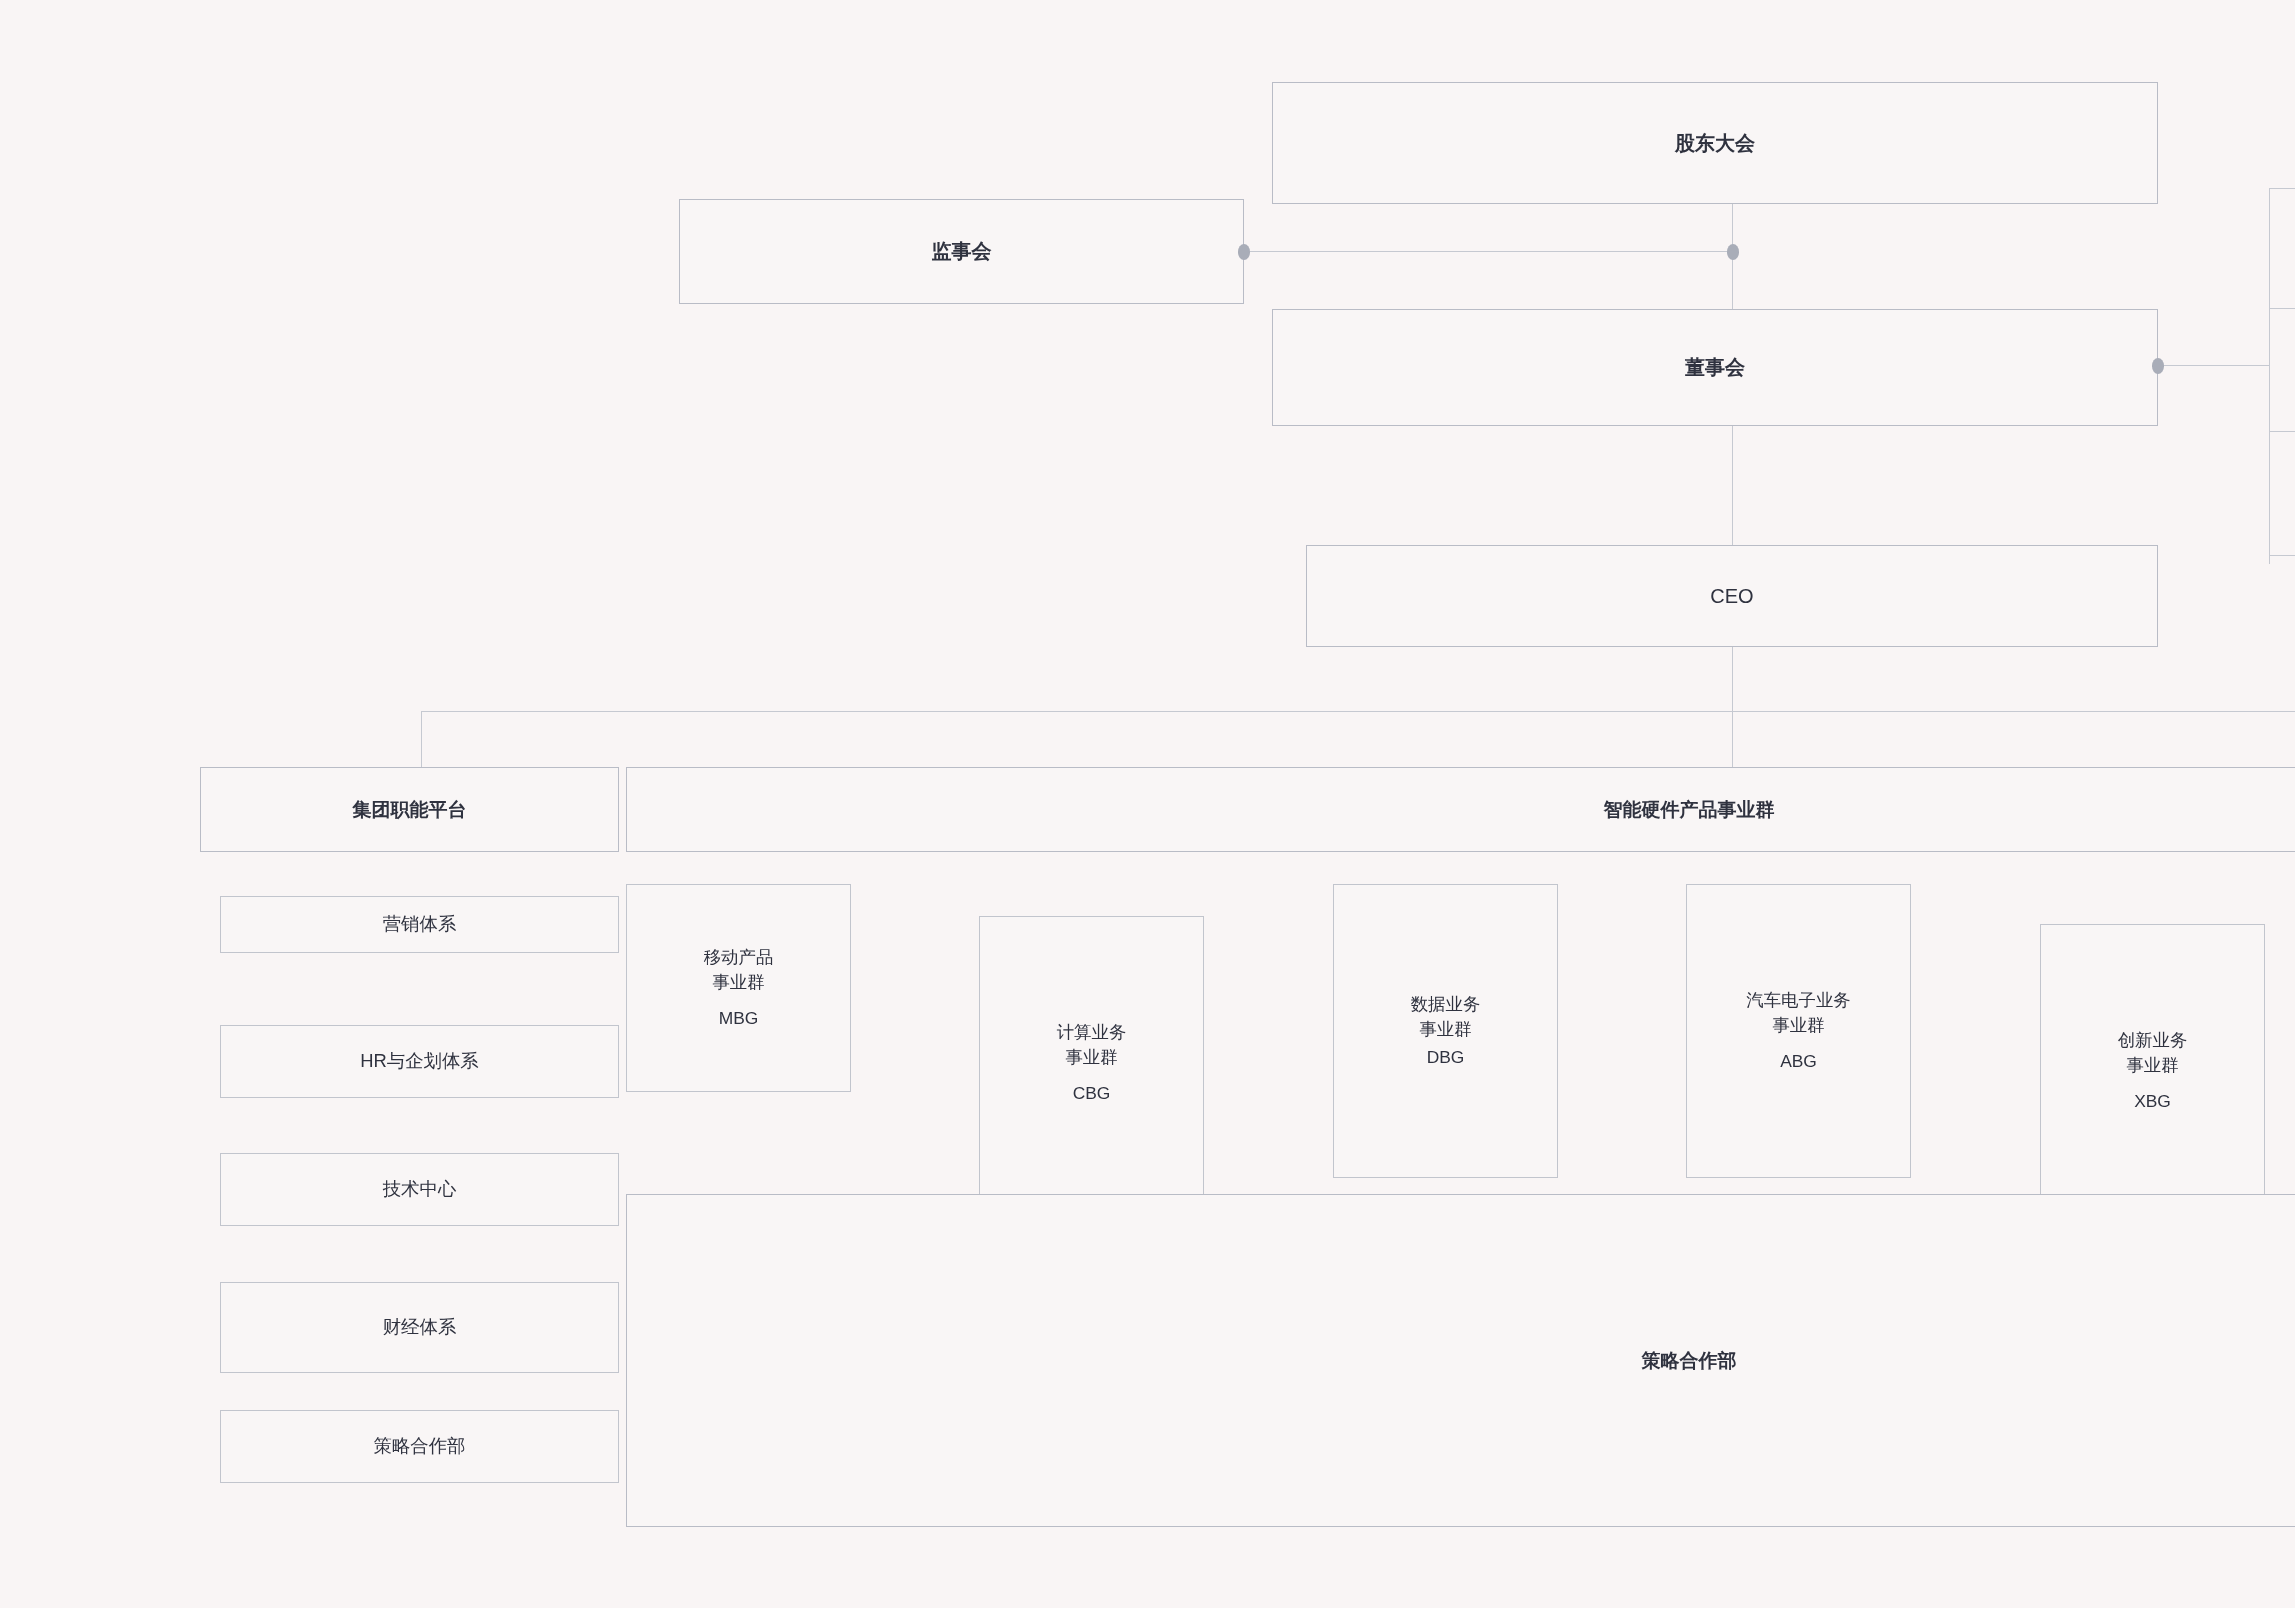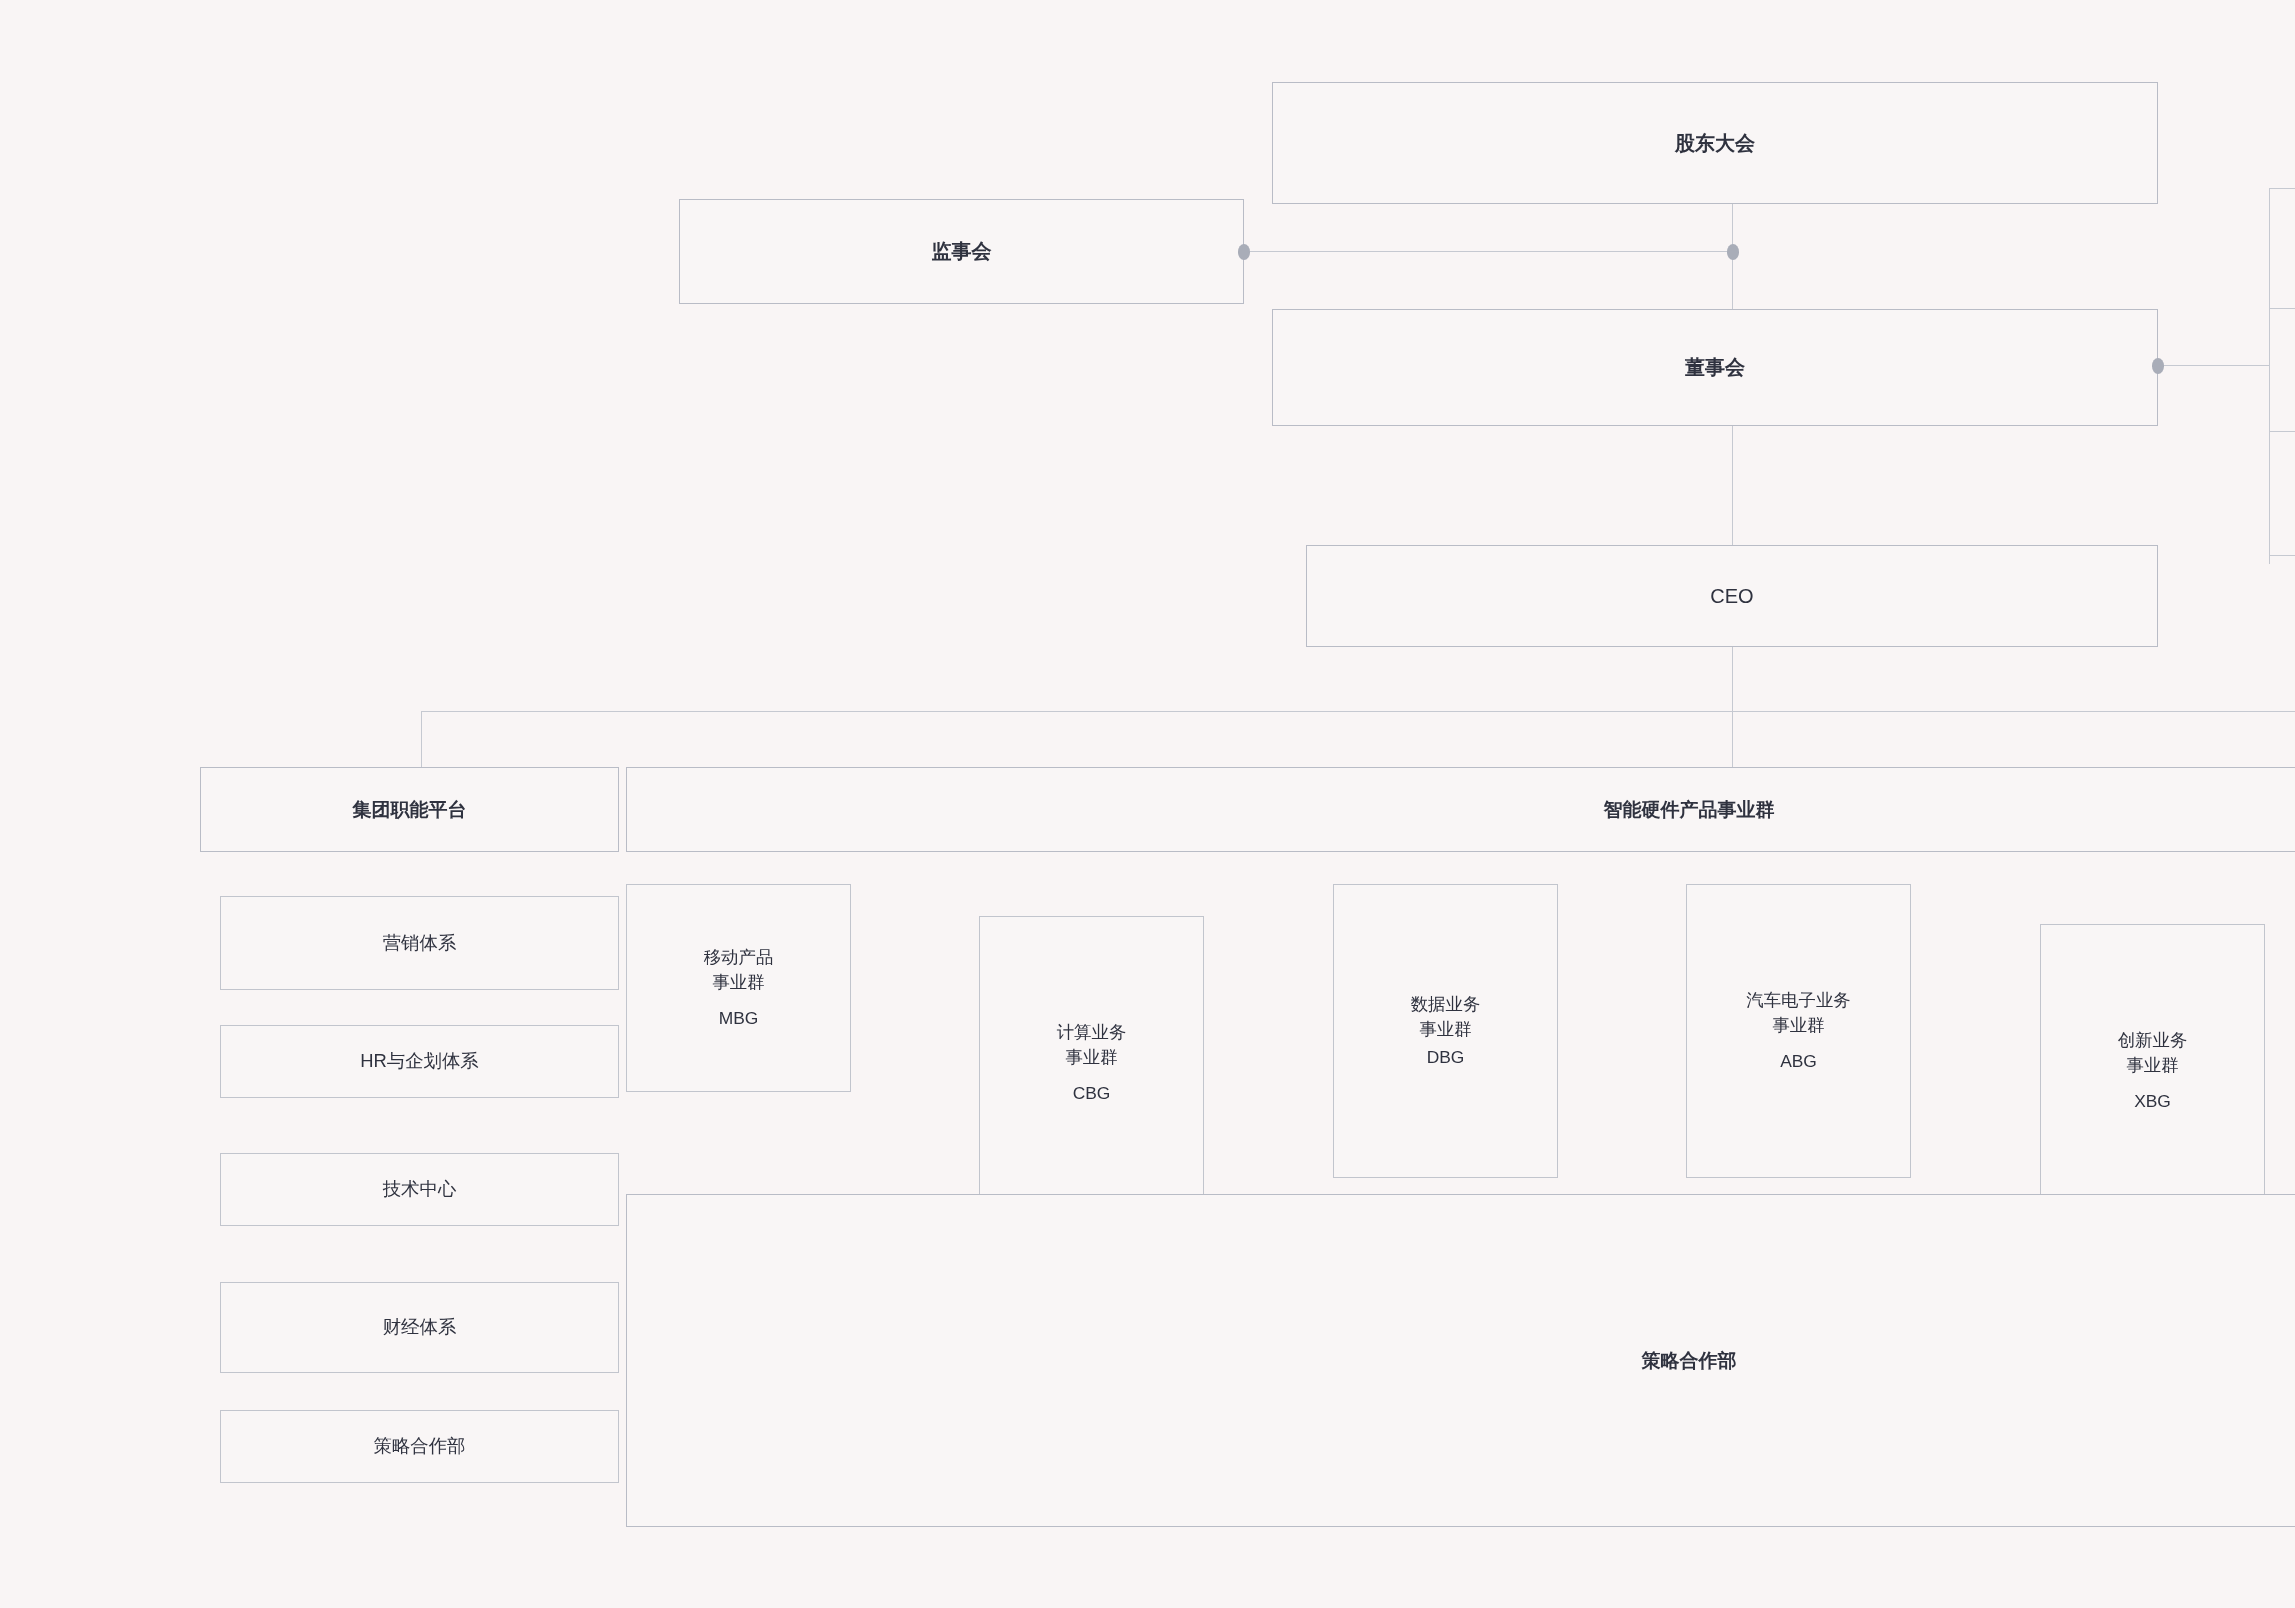--- a/index.html
+++ b/index.html
@@ -99,21 +99,21 @@
 
   <div class="ln v thinline" style="left:1732px;top:647px;height:65px;"></div>
   <div class="ln h thinline" style="left:421px;top:711px;width:2693px;"></div>
   <div class="ln v thinline" style="left:421px;top:711px;height:57px;"></div>
   <div class="ln v thinline" style="left:1732px;top:711px;height:57px;"></div>
 
   <div class="node" style="left:200px;top:767px;width:419px;height:85px;">
     <span class="lbl t-lg">集团职能平台</span>
   </div>
 
-  <div class="node thin" style="left:220px;top:896px;width:399px;height:94px;">
+  <div class="node thin" style="left:220px;top:896px;width:399px;height:57px;">
     <span class="lbl t-md">营销体系</span>
   </div>
   <div class="node thin" style="left:220px;top:1025px;width:399px;height:73px;">
     <span class="lbl t-md">HR与企划体系</span>
   </div>
   <div class="node thin" style="left:220px;top:1153px;width:399px;height:73px;">
     <span class="lbl t-md">技术中心</span>
   </div>
   <div class="node thin" style="left:220px;top:1282px;width:399px;height:91px;">
     <span class="lbl t-md">财经体系</span>

